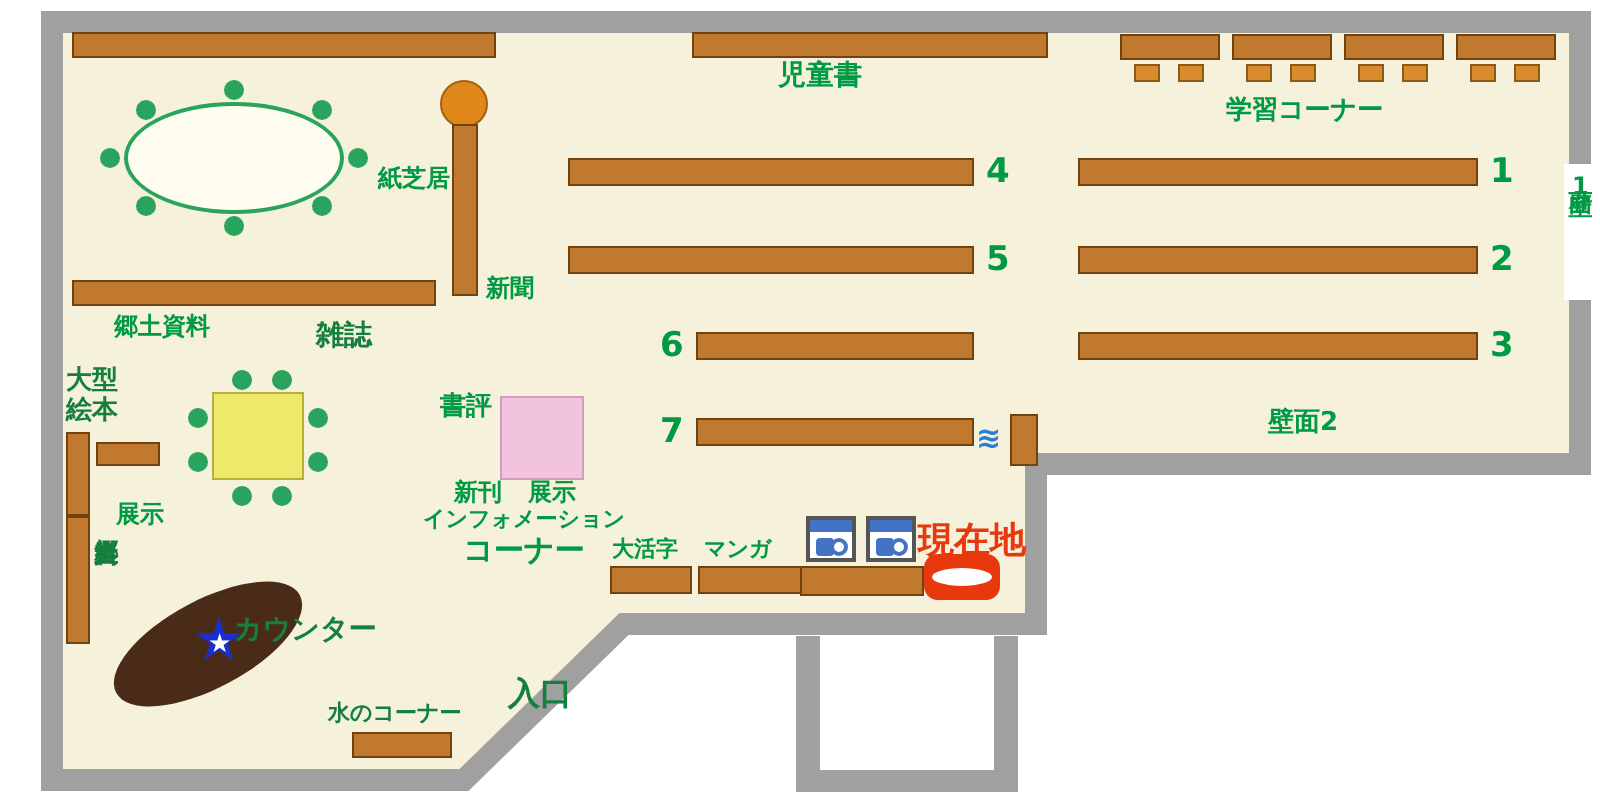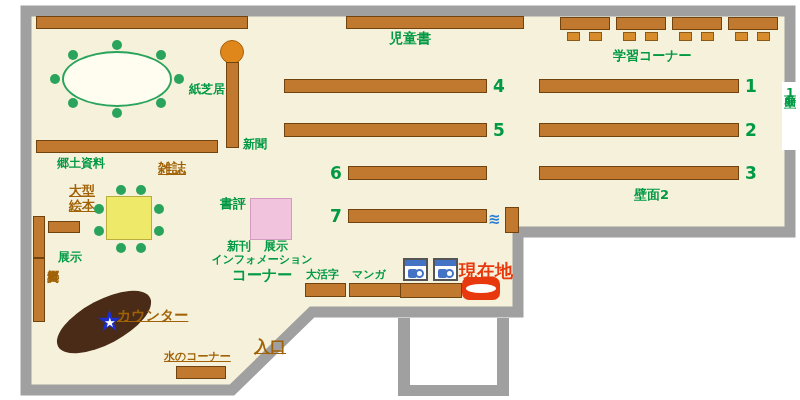--- a/index.html
+++ b/index.html
@@ -3,21 +3,21 @@
 <meta charset="utf-8">
 <style>
   * { margin:0; padding:0; box-sizing:border-box; }
   html,body { width:800px; height:400px; background:#ffffff;
     font-family:"DejaVu Sans", sans-serif; }
   .map { position:relative; width:800px; height:400px; background:#fff; overflow:hidden; }
   .abs { position:absolute; }
   .shelf { position:absolute; background:#c0792f; border:1px solid #70430f; }
   .lbl { position:absolute; font-weight:bold; white-space:nowrap; line-height:1.1; }
   .green { color:#009944; }
-  .blue  { color:#a16207;text-decoration:underline; }
+  .blue  { color:#15803d; }
   .red   { color:#e8380d; }
   .num { position:absolute; font-weight:bold; font-size:17px; color:#009944; }
   .dot { position:absolute; width:10px; height:10px; border-radius:50%; background:#2aa45c; }
   .chair { position:absolute; width:13px; height:9px; background:#d98c2b; border:1px solid #8a5a1a; }
   .wallbar { position:absolute; background:#a0a0a0; }
   .vert { writing-mode:vertical-rl; text-orientation:upright; white-space:normal; }
   .wrap2 { white-space:normal; word-break:break-all; width:30px; line-height:15px; }
   .center { text-align:center; }
   .oval-table { position:absolute; left:62px; top:51px; width:110px; height:56px;
     border-radius:50%; background:#fffdf0; border:2px solid #2aa45c; }
@@ -82,21 +82,21 @@
   <span class="num" style="left:330px;top:163px;">6</span>
   <div class="shelf" style="left:348px;top:209px;width:139px;height:14px;"></div>
   <span class="num" style="left:330px;top:206px;">7</span>
 
   <div class="shelf" style="left:539px;top:79px;width:200px;height:14px;"></div>
   <span class="num" style="left:745px;top:76px;">1</span>
   <div class="shelf" style="left:539px;top:123px;width:200px;height:14px;"></div>
   <span class="num" style="left:745px;top:120px;">2</span>
   <div class="shelf" style="left:539px;top:166px;width:200px;height:14px;"></div>
   <span class="num" style="left:745px;top:163px;">3</span>
-  <div class="lbl green" style="left:634px;top:188px;font-size:13px;">壁面2</div>
+  <div class="lbl green" style="left:634px;top:205px;font-size:13px;">壁面2</div>
 
   <div class="wall1-gap"></div>
   <div class="lbl green vert" style="left:783px;top:86px;font-size:12px;">壁面1</div>
 
   <div class="shelf" style="left:505px;top:207px;width:14px;height:26px;"></div>
   <span class="water-glyph">≋</span>
 
   <div class="oval-table"></div>
   <div class="dot" style="left:174px;top:74px;"></div>
   <div class="dot" style="left:156px;top:98px;"></div>
@@ -109,21 +109,21 @@
 
   <div class="round-table"></div>
   <div class="shelf" style="left:226px;top:62px;width:13px;height:86px;"></div>
   <div class="lbl green" style="left:189px;top:83px;font-size:12px;">紙芝居</div>
   <div class="lbl green" style="left:243px;top:139px;font-size:12px;font-family:Liberation Mono, monospace;">新聞</div>
 
   <div class="shelf" style="left:36px;top:140px;width:182px;height:13px;"></div>
   <div class="lbl green" style="left:57px;top:157px;font-size:12px;">郷土資料</div>
   <div class="lbl blue" style="left:158px;top:161px;font-size:14px;">雑誌</div>
 
-  <div class="lbl blue wrap2" style="left:33px;top:183px;font-size:13px;margin-left:36px;">大型絵本</div>
+  <div class="lbl blue wrap2" style="left:33px;top:183px;font-size:13px;">大型絵本</div>
   <div class="shelf" style="left:33px;top:216px;width:12px;height:42px;"></div>
   <div class="shelf" style="left:48px;top:221px;width:32px;height:12px;"></div>
   <div class="lbl green" style="left:58px;top:251px;font-size:12px;">展示</div>
   <div class="shelf" style="left:33px;top:258px;width:12px;height:64px;"></div>
   <div class="lbl blue vert" style="left:46px;top:260px;font-size:12px;">郷土資料</div>
 
   <div class="yellow-table"></div>
   <div class="dot" style="left:116px;top:185px;"></div>
   <div class="dot" style="left:136px;top:185px;"></div>
   <div class="dot" style="left:116px;top:243px;"></div>

